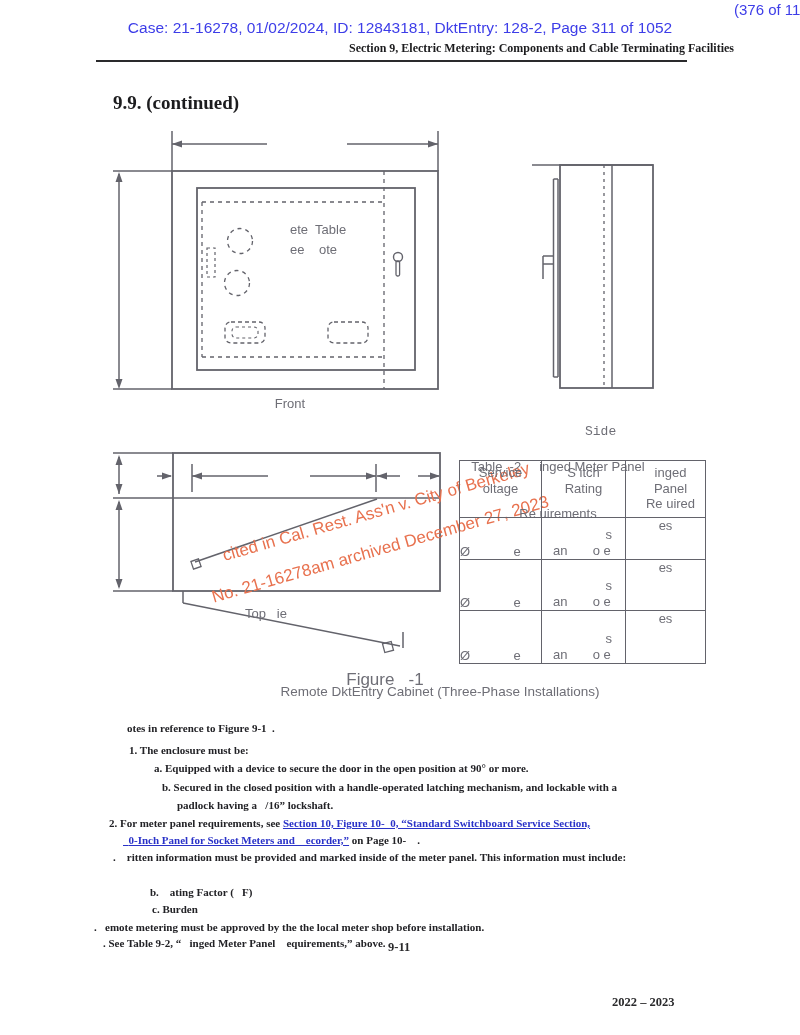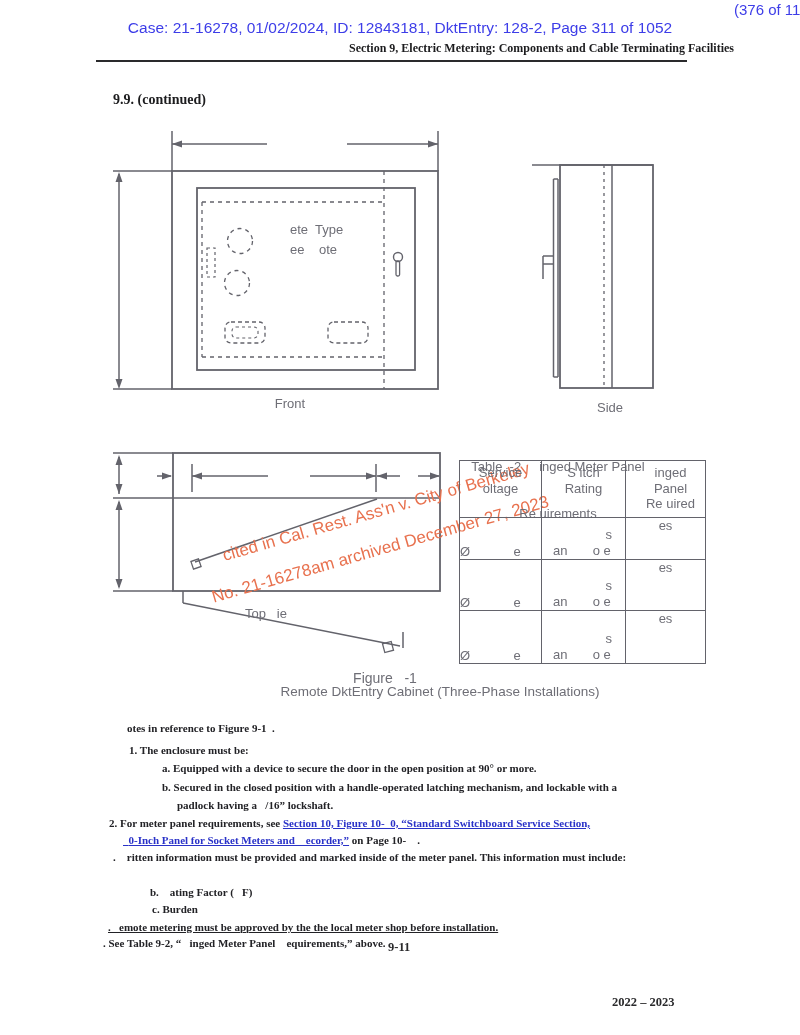--- a/index.html
+++ b/index.html
@@ -7,26 +7,26 @@
         font-family:"Liberation Sans",sans-serif;padding-left:48px;}
   .abs{position:absolute;}
   .pre{white-space:pre-wrap;}
   
   .stamp{top:1px;right:27px;color:#3d3de8;font-size:15px;}
   .caseline{top:19px;left:0;width:800px;text-align:center;color:#3d3de8;font-size:15.5px;}
   .sectionline{top:41px;right:114px;font-family:"Liberation Serif",serif;font-weight:bold;
                font-size:12px;color:#1c1c1e;}
   .rule{top:60px;left:96px;width:591px;height:1.5px;background:#2a2a2c;}
   .h99{left:113px;top:92px;font-family:"Liberation Serif",serif;font-weight:bold;
-       font-size:14px;color:#1c1c1e;}
+       font-size:19px;color:#1c1c1e;}
   
   .draw-label{color:#6e6e76;font-size:13px;}
   .panel-text{left:290px;top:220px;line-height:20px;}
   .front-label{left:252px;top:396px;width:76px;text-align:center;}
-  .side-label{left:585px;top:400px;width:50px;text-align:center;}
+  .side-label{left:585px;top:424px;width:50px;font-family:Liberation Mono, monospace;}
   .top-label{left:245px;top:606px;}
   
   .watermark{left:218px;top:538px;transform:rotate(-16deg);transform-origin:0 0;
              font-size:17px;line-height:37px;color:#e8714e;white-space:nowrap;}
   .watermark .wline2{margin-left:-22px;}
   
   .tbl-title{left:442px;top:428px;width:232px;text-align:center;color:#6e6e76;
              font-size:13px;line-height:15.5px;}
   table.meter{position:absolute;left:459px;top:460px;border-collapse:collapse;table-layout:fixed;
               color:#6e6e76;font-size:13px;line-height:15.5px;border-radius:13px;}
@@ -34,21 +34,21 @@
   td.c1{width:81px;} td.c2{width:83px;margin-top:33px;} td.c3{width:69px;}
   tr.hdr td{height:52px;vertical-align:top;text-align:center;padding-top:4px;white-space:pre-line;}
   tr.hdr td.c3{padding-left:10px;}
   tr.r1 td{height:41px;} tr.r2 td{height:50px;} tr.r3 td{height:52px;}
   td.svc{vertical-align:bottom;padding-left:16px;padding-bottom:9px;white-space:pre;}
   td.sw{vertical-align:bottom;padding-bottom:9px;line-height:16px;}
   td.sw .sline{text-align:right;padding-right:13px;white-space:pre;}
   td.sw .aline{text-align:left;padding-left:11px;white-space:pre;}
   td.hng{vertical-align:top;text-align:center;padding-top:2px;padding-left:8px;}
   
-  .cap1{left:300px;top:670px;width:170px;text-align:center;color:#6e6e76;font-size:14px;}
+  .cap1{left:300px;top:670px;width:170px;text-align:center;color:#6e6e76;font-size:17px;}
   .cap2{left:180px;top:684px;width:520px;text-align:center;color:#6e6e76;font-size:13.5px;}
   
   .note{position:absolute;font-family:"Liberation Serif",serif;font-weight:bold;
         font-size:11px;color:#222226;white-space:pre-wrap;}
   .note a{color:#2a32c8;text-decoration:underline;cursor:pointer;font-weight:bold;}
   
   .foot{font-family:"Liberation Serif",serif;font-weight:bold;font-size:12.5px;color:#2a2a2c;}
   svg{display:block;}
 </style>
 </head>
@@ -98,21 +98,21 @@
       <circle cx="302" cy="129" r="4.5" stroke-width="1.4"></circle>
       <rect x="300" y="133" width="3.6" height="15" rx="1.5" stroke-width="1.3"></rect>
     </g>
     <g fill="#63636b" stroke="none">
       <polygon points="76,16 86,12.5 86,19.5"></polygon>
       <polygon points="342,16 332,12.5 332,19.5"></polygon>
       <polygon points="23,44 19.5,54 26.5,54"></polygon>
       <polygon points="23,261 19.5,251 26.5,251"></polygon>
     </g>
   </svg>
-  <div class="abs draw-label pre panel-text"><span>ete  Type</span><br><span>ee    ote</span></div>
+  <div class="abs draw-label pre panel-text"><span>ete  Table</span><br><span>ee    ote</span></div>
   <div class="abs draw-label front-label">Front</div>
 
   <svg class="abs" style="left:525px;top:138px;" width="140" height="260" viewBox="0 0 140 260">
     <g stroke="#63636b" fill="none" stroke-width="1.5">
 
       <line x1="7" y1="27" x2="128" y2="27"></line>
 
       <rect x="35" y="27" width="93" height="223" stroke-width="1.8"></rect>
 
       <line x1="79" y1="27" x2="79" y2="250" stroke-dasharray="3 4" stroke-width="1.3"></line>
@@ -222,27 +222,27 @@
       <td class="c3 hng">es</td>
     </tr>
   </tbody>
     </table>
 
   <div class="abs cap1 pre">Figure   -1</div>
   <div class="abs cap2">Remote DktEntry Cabinet (Three-Phase Installations)</div>
 
   <div class="note" style="left:127px;top:722px;">otes in reference to Figure 9-1  .</div>
   <div class="note" style="left:129px;top:744px;">1. The enclosure must be:</div>
-  <div class="note" style="left:162px;top:762px;">a. Equipped with a device to secure the door in the open position at 90° or more.</div>
+  <div class="note" style="left:154px;top:762px;">a. Equipped with a device to secure the door in the open position at 90° or more.</div>
   <div class="note" style="left:162px;top:781px;">b. Secured in the closed position with a handle-operated latching mechanism, and lockable with a</div>
   <div class="note" style="left:177px;top:799px;">padlock having a   /16” lockshaft.</div>
   <div class="note" style="left:109px;top:817px;"><span>2. For meter panel requirements, see </span><a>Section 10, Figure 10-  0, “Standard Switchboard Service Section,</a></div>
   <div class="note" style="left:123px;top:834px;"><a>  0-Inch Panel for Socket Meters and    ecorder,”</a><span> on Page 10-    .</span></div>
   <div class="note" style="left:113px;top:851px;">.    ritten information must be provided and marked inside of the meter panel. This information must include:</div>
   <div class="note" style="left:150px;top:886px;">b.    ating Factor (   F)</div>
   <div class="note" style="left:152px;top:903px;">c. Burden</div>
-  <div class="note" style="left:108px;top:921px;text-decoration:underline;">.   emote metering must be approved by the the local meter shop before installation.</div>
+  <div class="note" style="left:94px;top:921px;">.   emote metering must be approved by the the local meter shop before installation.</div>
   <div class="note" style="left:103px;top:937px;">. See Table 9-2, “   inged Meter Panel    equirements,” above.</div>
 
   <div class="abs foot" style="left:388px;top:940px;">9-11</div>
   <div class="abs foot" style="left:612px;top:995px;">2022 – 2023</div>
 
 </div>
 
 </body></html>

